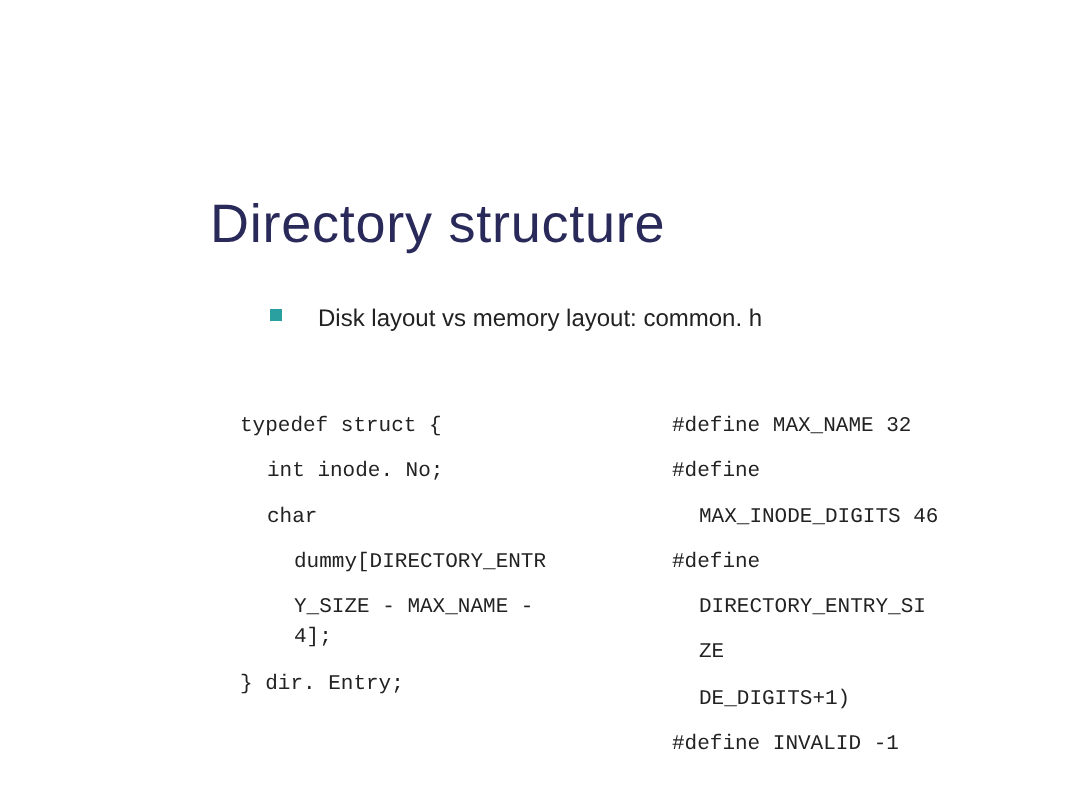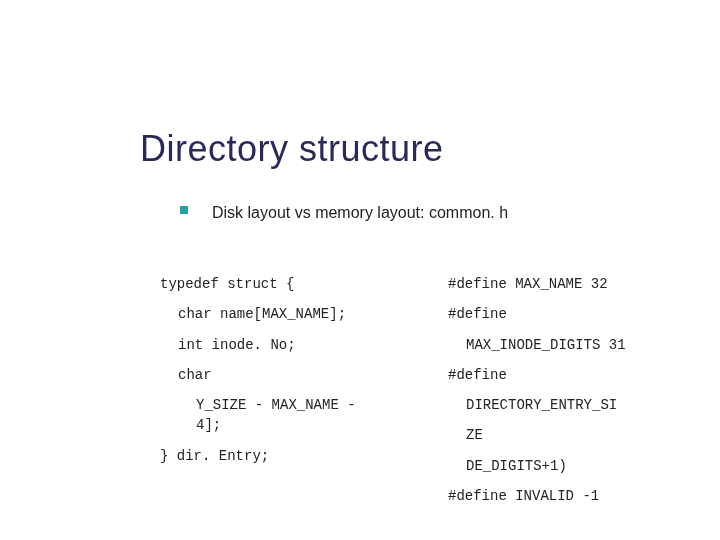--- a/index.html
+++ b/index.html
@@ -83,31 +83,31 @@
 
   <div class="subtitle-row">
     <span class="bullet-sq"></span>
     <span class="subtitle">Disk layout vs memory layout: common. h</span>
   </div>
 
   <div class="columns">
 
     <div class="col col-left">
       <div class="code-line">typedef struct {</div>
-      <div class="code-line indent1">char name[MAX_NAME];</div>
       <div class="code-line indent1">int inode. No;</div>
       <div class="code-line indent1">char</div>
+      <div class="code-line indent2">dummy[DIRECTORY_ENTR</div>
       <div class="code-line indent2">Y_SIZE - MAX_NAME - 4];</div>
       <div class="code-line">} dir. Entry;</div>
     </div>
 
     <div class="col col-right">
       <div class="code-line">#define MAX_NAME 32</div>
       <div class="code-line">#define</div>
-      <div class="code-line indent1">MAX_INODE_DIGITS 31</div>
+      <div class="code-line indent1">MAX_INODE_DIGITS 46</div>
       <div class="code-line">#define</div>
       <div class="code-line indent1">DIRECTORY_ENTRY_SI</div>
       <div class="code-line indent1">ZE</div>
       <div class="code-line indent1">DE_DIGITS+1)</div>
       <div class="code-line">#define INVALID -1</div>
     </div>
 
   </div>
 
 </div>

